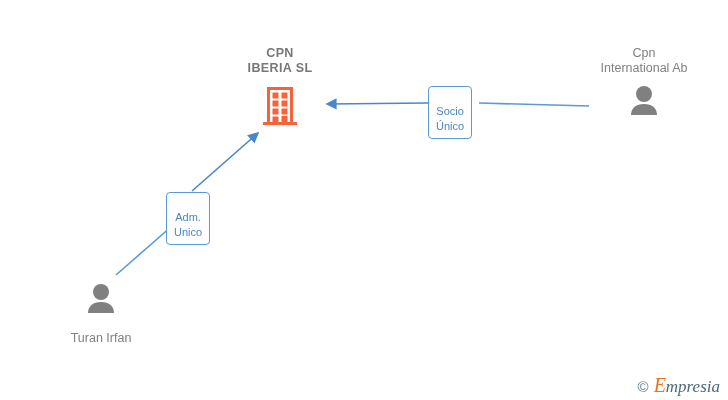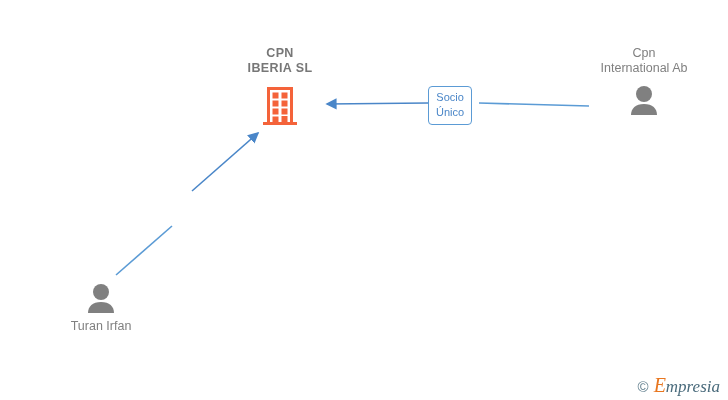--- a/index.html
+++ b/index.html
@@ -63,32 +63,32 @@
   }
   #node-shareholder .icon-wrap {
     margin-top: 9px;
   }
   
   #node-administrator {
     left: 21px;
     top: 283px;
   }
   #node-administrator .node-label {
-    margin-top: 6px;
+    margin-top: 18px;
   }
   
   .edge-label {
     position: absolute;
     border: 1px solid #5b9bd5;
     border-radius: 4px;
     background: #ffffff;
     color: #4a86c8;
     font-size: 11px;
     line-height: 15px;
-    padding: 3px 7px 4px 7px;
+    padding: 17px 7px 4px 7px;
     text-align: center;
     white-space: pre-line;
   }
   #label-socio-unico {
     left: 428px;
     top: 86px;
   }
   #label-adm-unico {
     left: 166px;
     top: 192px;
@@ -179,19 +179,21 @@
         <circle cx="17" cy="9" r="8" fill="#808080"></circle>
         <path d="M17,19 C25.5,19 30,23.5 30,30 L4,30 C4,23.5 8.5,19 17,19 Z" fill="#808080"></path>
       </svg>
     </span>
     <div class="node-label">Turan Irfan</div>
   </div>
 
   <div class="edge-label" id="label-socio-unico">Socio
 Único</div>
 
+  <div class="edge-label" id="label-adm-unico">Adm.
+Unico</div>
 
   <div id="watermark">
     <span class="copy-mark">©</span>
     <span class="brand"><span class="brand-initial">E</span><span>mpresia</span></span>
   </div>
 
 </div>
 
 </body></html>

